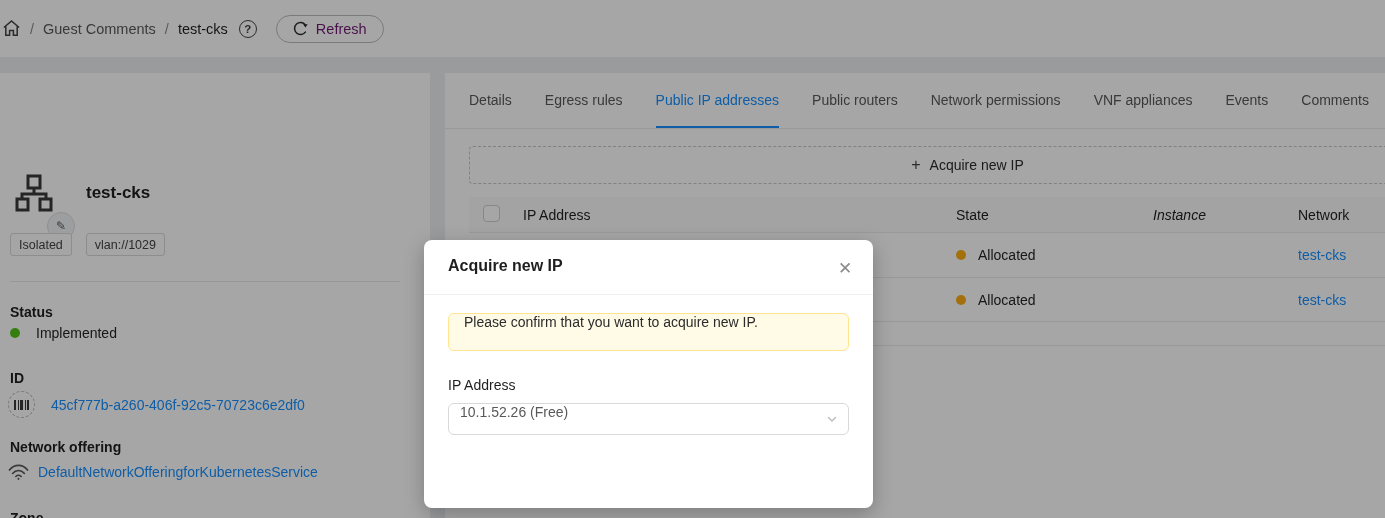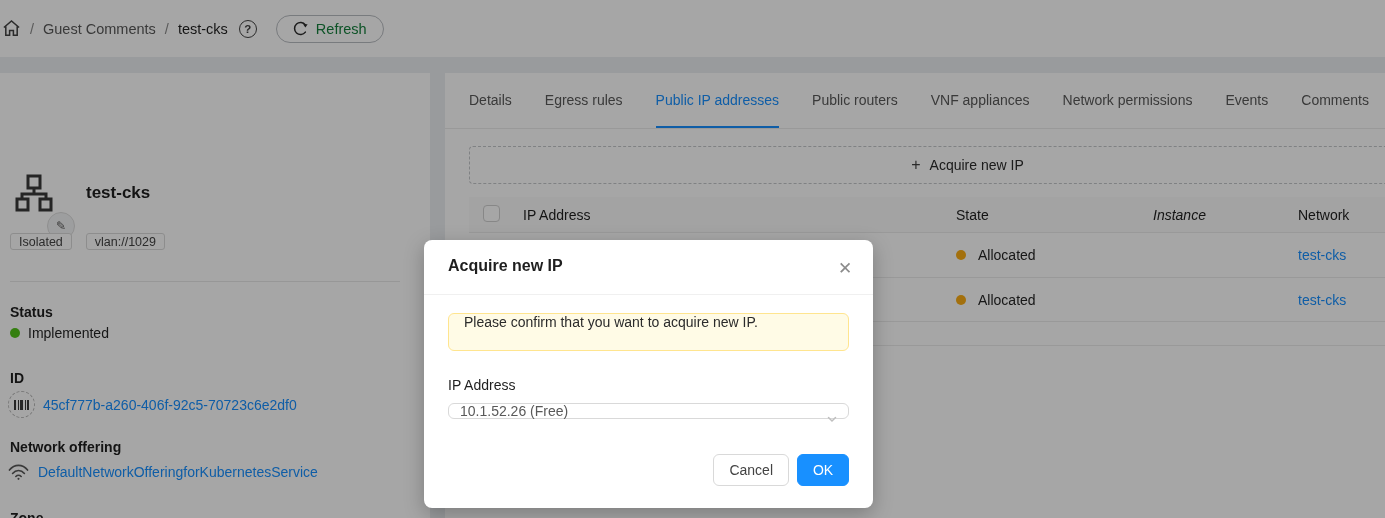--- a/index.html
+++ b/index.html
@@ -14,39 +14,39 @@
   }
 
   
   .topbar { position:absolute; left:0; top:0; width:1385px; height:57px; background:#fff; display:flex; align-items:center; }
   .crumbs { display:flex; align-items:center; gap:9px; padding-left:2px; font-size:14.5px; color:#595959; }
   .crumb-sep { color:#8c8c8c; }
   .crumb-current { color:#1f1f1f; }
   .icon { display:inline-flex; align-items:center; justify-content:center; }
   .help-circle { width:18px; height:18px; border:1.4px solid #434343; border-radius:50%; font-size:11.5px; color:#434343; font-weight:600; margin-left:2px; }
   .refresh-btn { margin-left:10px; height:28px; padding:0 16px; border:1px solid #b9bdc2; border-radius:14px; background:#fff;
-    display:inline-flex; align-items:center; gap:8px; font-size:14.5px; color:#15803d; cursor:pointer; }
+    display:inline-flex; align-items:center; gap:8px; font-size:14.5px; color:#701a75; cursor:pointer; }
 
   
   .card { position:absolute; top:73px; background:#fff; }
   .sidebar { left:0; width:430px; height:445px; }
   .main { left:445px; width:1045px; height:445px; }
 
   
   .res-head { position:absolute; left:14px; top:100px; display:flex; align-items:center; gap:32px; }
   .res-title { font-size:17px; font-weight:700; color:#1f1f1f; }
   .edit-fab { position:absolute; left:47px; top:139px; width:28px; height:28px; border-radius:50%;
     background:#f2f3f4; border:1px solid #dcdcdc; display:flex; align-items:center; justify-content:center;
     font-size:12px; color:#555; cursor:pointer; }
   .tags { position:absolute; left:10px; top:160px; display:flex; gap:14px; }
-  .tag { height:17px; padding:0 8px; border:1px solid #d9d9d9; border-radius:3px; background:#fdfdfd;
+  .tag { height:23px; padding:0 8px; border:1px solid #d9d9d9; border-radius:3px; background:#fdfdfd;
     font-size:12.5px; color:#434343; display:inline-flex; align-items:center; }
   .side-divider { position:absolute; left:10px; top:208px; width:390px; border-top:1px solid #e8e8e8; }
   .field-label { position:absolute; left:10px; font-size:14px; font-weight:700; color:#1f1f1f; }
-  .field-value { position:absolute; left:10px; display:flex; align-items:center; gap:8px; font-size:14px; color:#262626; }
+  .field-value { position:absolute; left:10px; display:flex; align-items:center; gap:16px; font-size:14px; color:#262626; }
   .dot { width:10px; height:10px; border-radius:50%; display:inline-block; }
   .link { color:#1890ff; text-decoration:none; cursor:pointer; }
   .barcode-ring { width:27px; height:27px; border:1px dashed #b9b9b9; border-radius:50%;
     display:flex; align-items:center; justify-content:center; gap:1.5px; }
   .barcode-ring i { display:block; background:#3a3a3a; height:10px; }
 
   
   .tabs { display:flex; gap:33px; height:56px; align-items:center; padding:0 24px; border-bottom:1px solid #ebebeb; }
   .tab { font-size:14px; color:#595959; cursor:pointer; height:100%; display:flex; align-items:center; border-bottom:2px solid transparent; white-space:nowrap; }
   .tab.active { color:#1890ff; font-weight:500; border-bottom-color:#1890ff; }
@@ -75,22 +75,22 @@
   .modal { position:absolute; left:424px; top:240px; width:449px; height:268px; background:#fff; border-radius:8px;
     box-shadow:0 6px 20px rgba(0,0,0,0.25); z-index:20; }
   .modal-header { height:55px; padding:17px 24px; border-bottom:1px solid #f0f0f0; }
   .modal-title { font-size:16px; font-weight:600; color:#1f1f1f; }
   .modal-close { position:absolute; right:16px; top:16px; width:24px; height:24px; display:flex; align-items:center; justify-content:center;
     color:#8c8c8c; font-size:17px; cursor:pointer; background:none; border:none; }
   .modal-body { padding:18px 24px 0; }
   .alert { height:38px; background:#fffbe6; border:1px solid #ffe58f; border-radius:6px;
     display:flex; align-items:flex-start; padding:0 15px; font-size:14px; color:#2b2b2b; }
   .form-label { margin-top:26px; font-size:14px; color:#1f1f1f; }
-  .select { position:relative; margin-top:10px; height:16px; border:1px solid #d9d9d9; border-radius:6px; background:#fff;
-    display:flex; align-items:center; padding:0 30px 0 11px; font-size:14px; color:#595959; cursor:pointer; }
+  .select { position:relative; margin-top:10px; height:32px; border:1px solid #d9d9d9; border-radius:6px; background:#fff;
+    display:flex; align-items:flex-start; padding:0 30px 0 11px; font-size:14px; color:#595959; cursor:pointer; }
   .select .chev { position:absolute; right:10px; top:9px; color:#bfbfbf; }
   .modal-footer { position:absolute; right:24px; bottom:22px; display:flex; gap:8px; }
   .btn { height:32px; border-radius:6px; font-size:14px; cursor:pointer; font-family:inherit; }
   .btn-default { background:#fff; border:1px solid #d9d9d9; color:#434343; padding:0 15px; }
   .btn-primary { background:#1890ff; border:1px solid #1890ff; color:#fff; width:52px; }
 
   svg { display:block; }
 </style>
 </head>
 <body>
@@ -173,22 +173,22 @@
   <div class="field-label" style="top:437px">Zone</div>
 
 </div>
 
 <div class="card main">
   <div class="tabs">
     <span class="tab">Details</span>
     <span class="tab">Egress rules</span>
     <span class="tab active">Public IP addresses</span>
     <span class="tab">Public routers</span>
+    <span class="tab">Network permissions</span>
     <span class="tab">VNF appliances</span>
-    <span class="tab">Network permissions</span>
     <span class="tab">Events</span>
     <span class="tab">Comments</span>
   </div>
 
   <button class="acquire-btn">
     <span class="plus">+</span>
     <span>Acquire new IP</span>
   </button>
 
   <div class="tbl">
@@ -244,17 +244,13 @@
     <div class="form-label">IP Address</div>
     <div class="select">
       <span>10.1.52.26 (Free)</span>
       <span class="chev icon">
         <svg width="12" height="12" viewBox="0 0 12 12" fill="none" stroke="#bfbfbf" stroke-width="1.5" stroke-linecap="round">
           <path d="M2.5 4.5 L6 8 L9.5 4.5"></path>
         </svg>
       </span>
     </div>
   </div>
-  <div class="modal-footer">
-    <button class="btn btn-default">Cancel</button>
-    <button class="btn btn-primary">OK</button>
-  </div>
 </div>
 
 </body></html>

